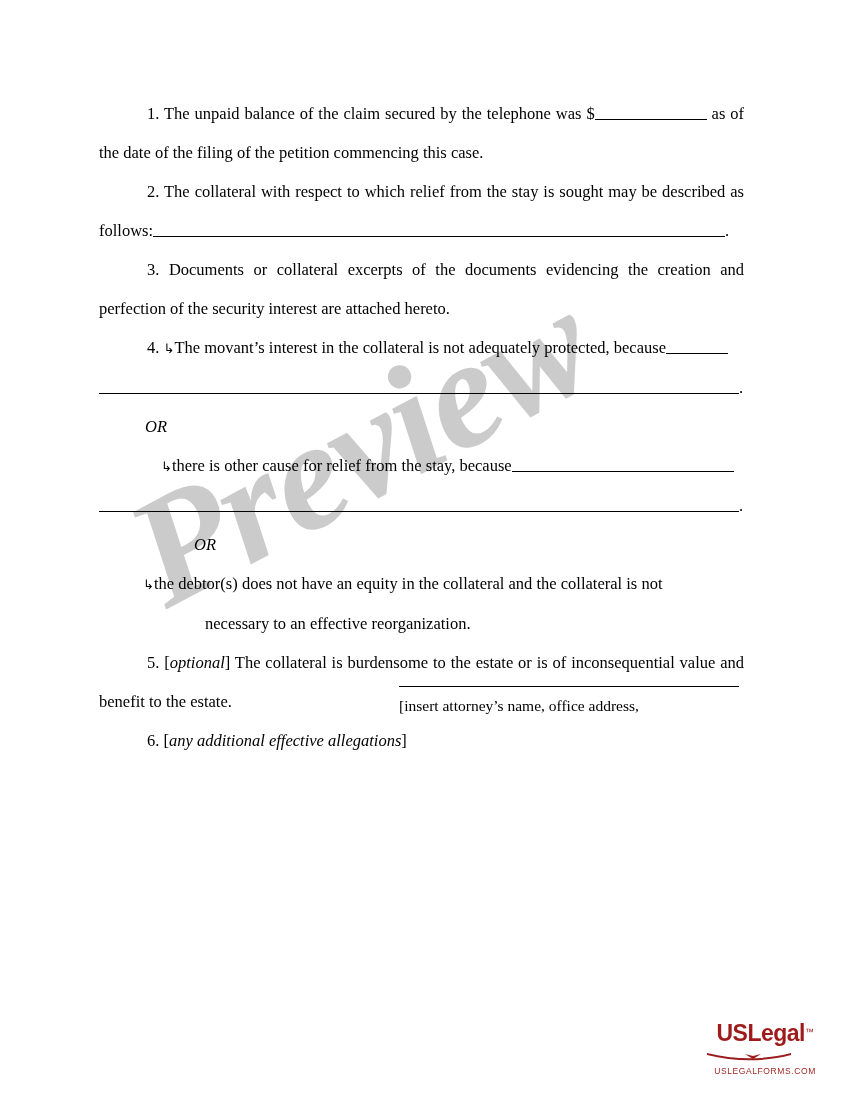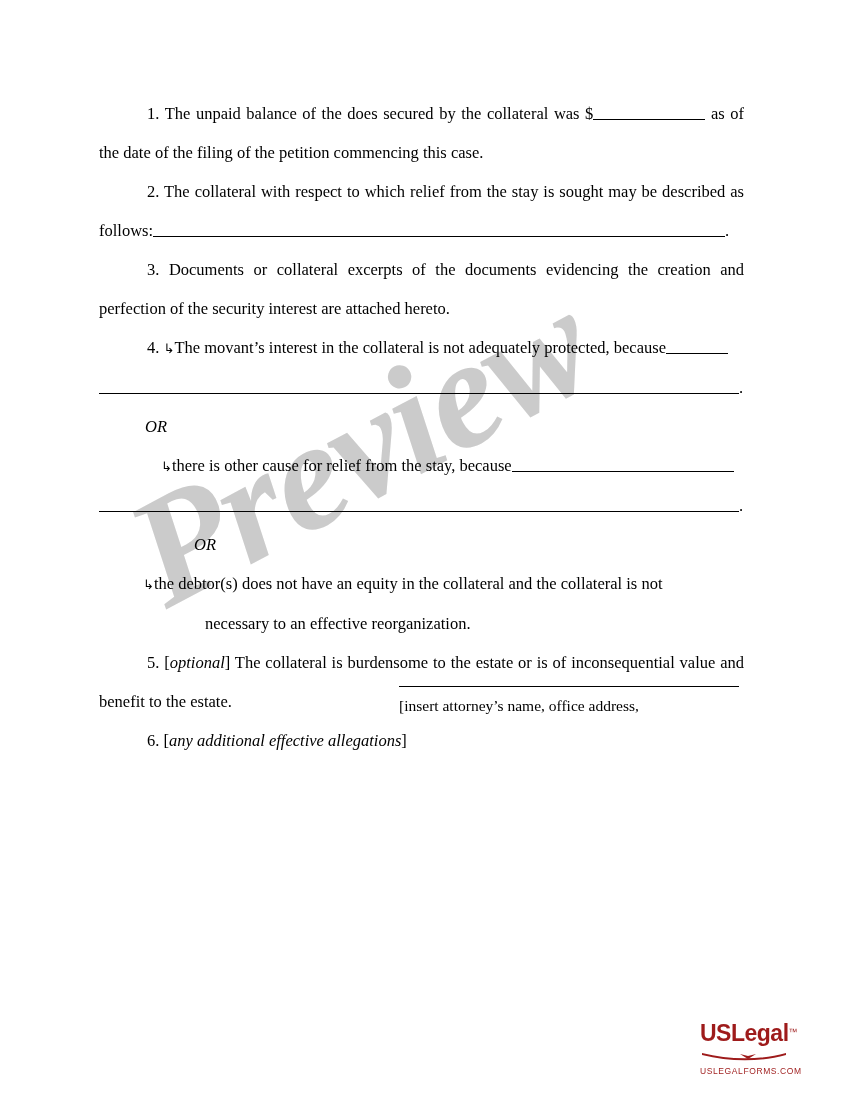--- a/index.html
+++ b/index.html
@@ -124,21 +124,21 @@
     letter-spacing: -2px;
     opacity: 0.95;
   }
 
   
   .logo {
     position: absolute;
     left: 700px;
     top: 1020px;
     width: 130px;
-    text-align: left;
+    text-align: center;
     z-index: 4;
   }
   .logo-main {
     font-family: "Liberation Sans", sans-serif;
     font-weight: bold;
     font-size: 23px;
     color: #9e1b1b;
     letter-spacing: -0.5px;
     position: relative;
     display: inline-block;
@@ -167,21 +167,21 @@
 <div class="page">
 
   <div class="watermark">
     <div class="watermark-text">Preview</div>
   </div>
 
   <div class="content">
 
     <p class="para indent">
       <span>1.</span>
-      <span>The unpaid balance of the does secured by the collateral was $</span><span class="blank" style="width:112px"></span>
+      <span>The unpaid balance of the claim secured by the telephone was $</span><span class="blank" style="width:112px"></span>
       <span>as of the date of the filing of the petition commencing this case.</span>
     </p>
 
     <p class="para indent">
       <span>2.</span>
       <span>The collateral with respect to which relief from the stay is sought may be described as follows:</span><span class="blank" style="width:572px"></span><span>.</span>
     </p>
 
     <p class="para indent">
       <span>3.</span>

